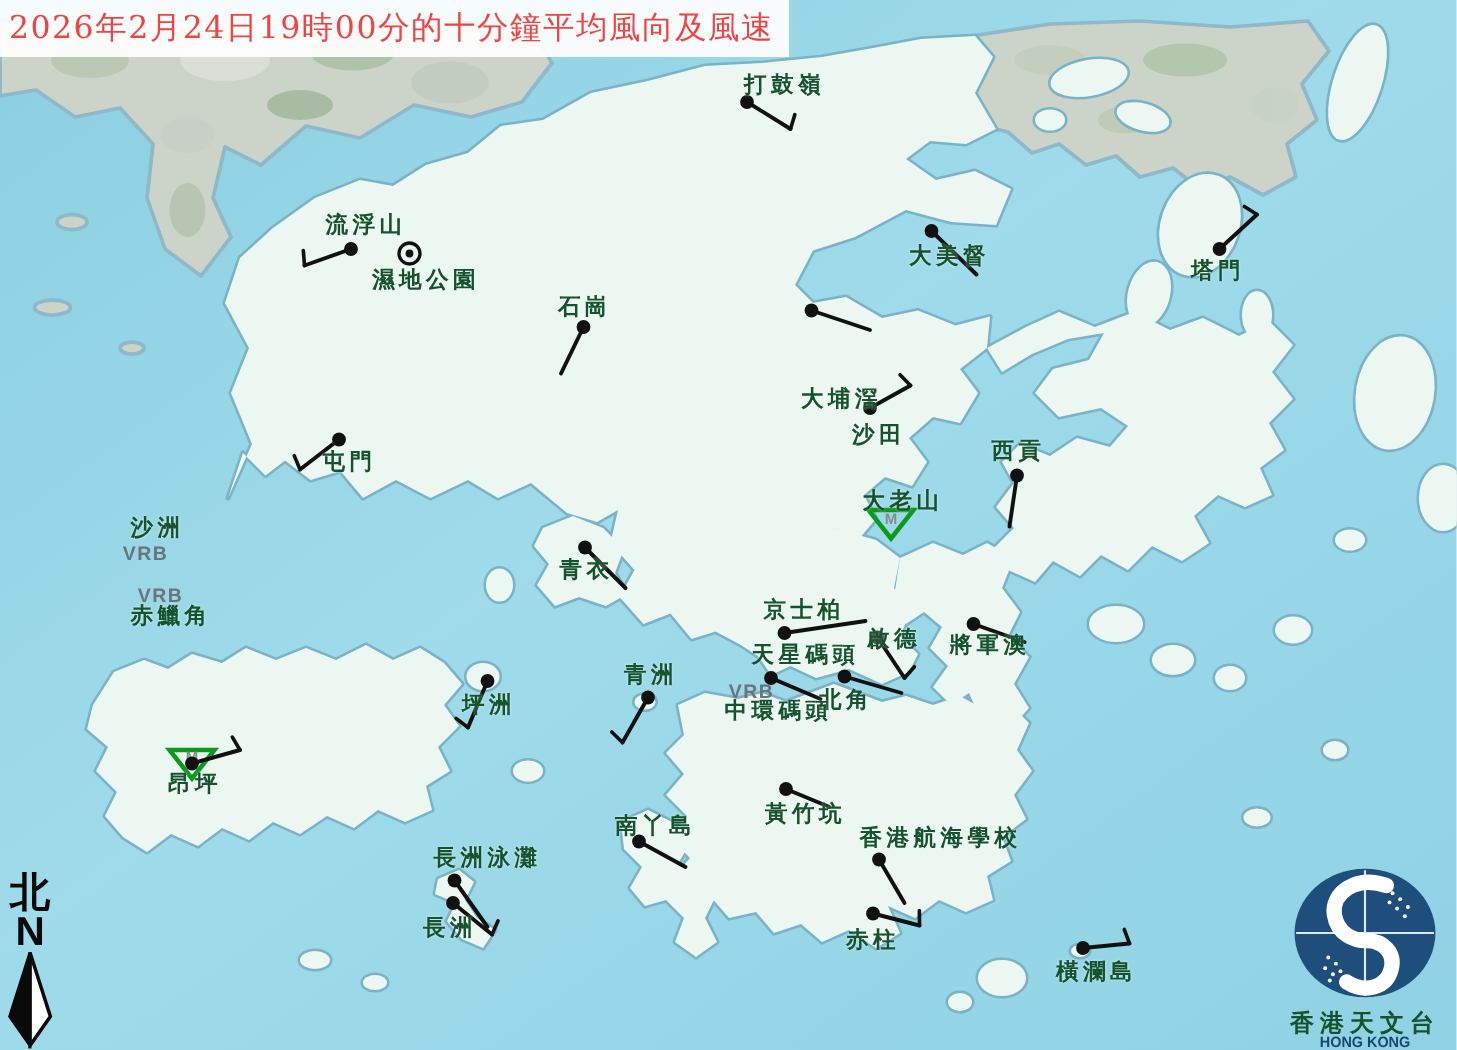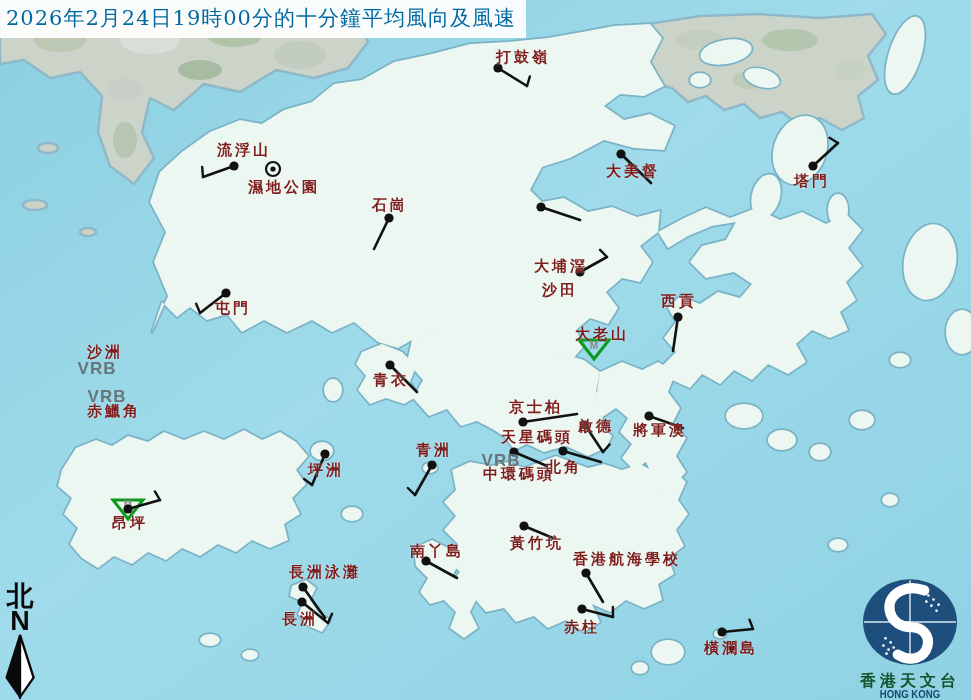--- a/index.html
+++ b/index.html
@@ -7,28 +7,28 @@
          font-family:"Liberation Sans","DejaVu Sans",sans-serif;}
   #map-svg{position:absolute;left:0;top:0;}
   
   .coast-pass{fill:#ebf7f0;stroke:#7ab2c6;stroke-width:3.4;stroke-linejoin:round;}
   .fill-pass{fill:#ebf7f0;stroke:none;}
   .mainland{fill:#ccd4c9;stroke:#8fb8c8;stroke-width:2.5;stroke-linejoin:round;}
   .tex{stroke:none;opacity:.8;}
   #labels{position:absolute;left:0;top:0;width:971px;height:700px;pointer-events:none;}
   .stn-label{position:absolute;transform:translate(-50%,-50%);white-space:nowrap;
     font-family:"DejaVu Serif","Liberation Serif",serif;
-    font-size:15px;letter-spacing:3px;color:#7f1d1d;font-weight:bold;
+    font-size:15px;letter-spacing:3px;color:#14532d;font-weight:bold;
     text-shadow:0 0 2px rgba(255,255,255,.6);pointer-events:auto;}
   .vrb-label{position:absolute;transform:translate(-50%,-50%);
     font-family:"Liberation Sans","DejaVu Sans",sans-serif;
-    font-size:17px;font-weight:bold;color:#68757a;letter-spacing:1px;pointer-events:auto;}
+    font-size:13px;font-weight:bold;color:#68757a;letter-spacing:1px;pointer-events:auto;}
   #title-bar{position:absolute;left:0;top:0;background:rgba(255,255,255,.93);
     padding:4px 10px 6px 6px;font-family:"DejaVu Serif","Liberation Serif",serif;
-    font-size:21px;color:#0369a1;letter-spacing:1px;}
+    font-size:21px;color:#ef4444;letter-spacing:1px;}
   #compass{position:absolute;left:2px;top:583px;width:36px;text-align:center;color:#0a0a0a;}
   #compass .cn{font-family:"DejaVu Serif","Liberation Serif",serif;font-size:27px;line-height:26px;font-weight:bold;}
   #compass .n{font-family:"Liberation Sans",sans-serif;font-size:27px;line-height:24px;font-weight:bold;}
   #hko-logo{position:absolute;left:850px;top:577px;width:120px;text-align:center;}
   #hko-logo .zh{margin-top:2px;color:#14532d;font-weight:bold;font-size:16px;
      letter-spacing:4px;font-family:"DejaVu Serif","Liberation Serif",serif;line-height:16px;}
   #hko-logo .en{color:#16476e;font-weight:bold;font-size:10px;letter-spacing:0;
      font-family:"Liberation Sans",sans-serif;line-height:11px;transform:scale(.96,1);}
 </style>
 </head>
@@ -250,21 +250,21 @@
   </svg>
 
   <div id="labels">
       <div class="stn-label" style="left: 523px; top: 57px;">打鼓嶺</div>
       <div class="stn-label" style="left: 244px; top: 150px;">流浮山</div>
       <div class="stn-label" style="left: 284px; top: 187px;">濕地公園</div>
       <div class="stn-label" style="left: 390px; top: 205px;">石崗</div>
       <div class="stn-label" style="left: 633px; top: 171px;">大美督</div>
       <div class="stn-label" style="left: 812px; top: 181px;">塔門</div>
       <div class="stn-label" style="left: 561px; top: 226px; margin-top: 40px;">大埔滘</div>
-      <div class="stn-label" style="left: 560px; top: 290px;">沙田</div>
+      <div class="stn-label" style="left: 586px; top: 290px;">沙田</div>
       <div class="stn-label" style="left: 679px; top: 301px;">西貢</div>
       <div class="stn-label" style="left: 602px; top: 334px;">大老山</div>
       <div class="stn-label" style="left: 233px; top: 308px; text-align: right;">屯門</div>
       <div class="vrb-label" style="left: 97px; top: 369px;">VRB</div>
       <div class="stn-label" style="left: 95px; top: 352px; margin-left: 10px;">沙洲</div>
       <div class="vrb-label" style="left: 107px; top: 397px;">VRB</div>
       <div class="stn-label" style="left: 114px; top: 411px;">赤鱲角</div>
       <div class="stn-label" style="left: 391px; top: 380px;">青衣</div>
       <div class="stn-label" style="left: 326px; top: 470px;">坪洲</div>
       <div class="stn-label" style="left: 434px; top: 450px;">青洲</div>

